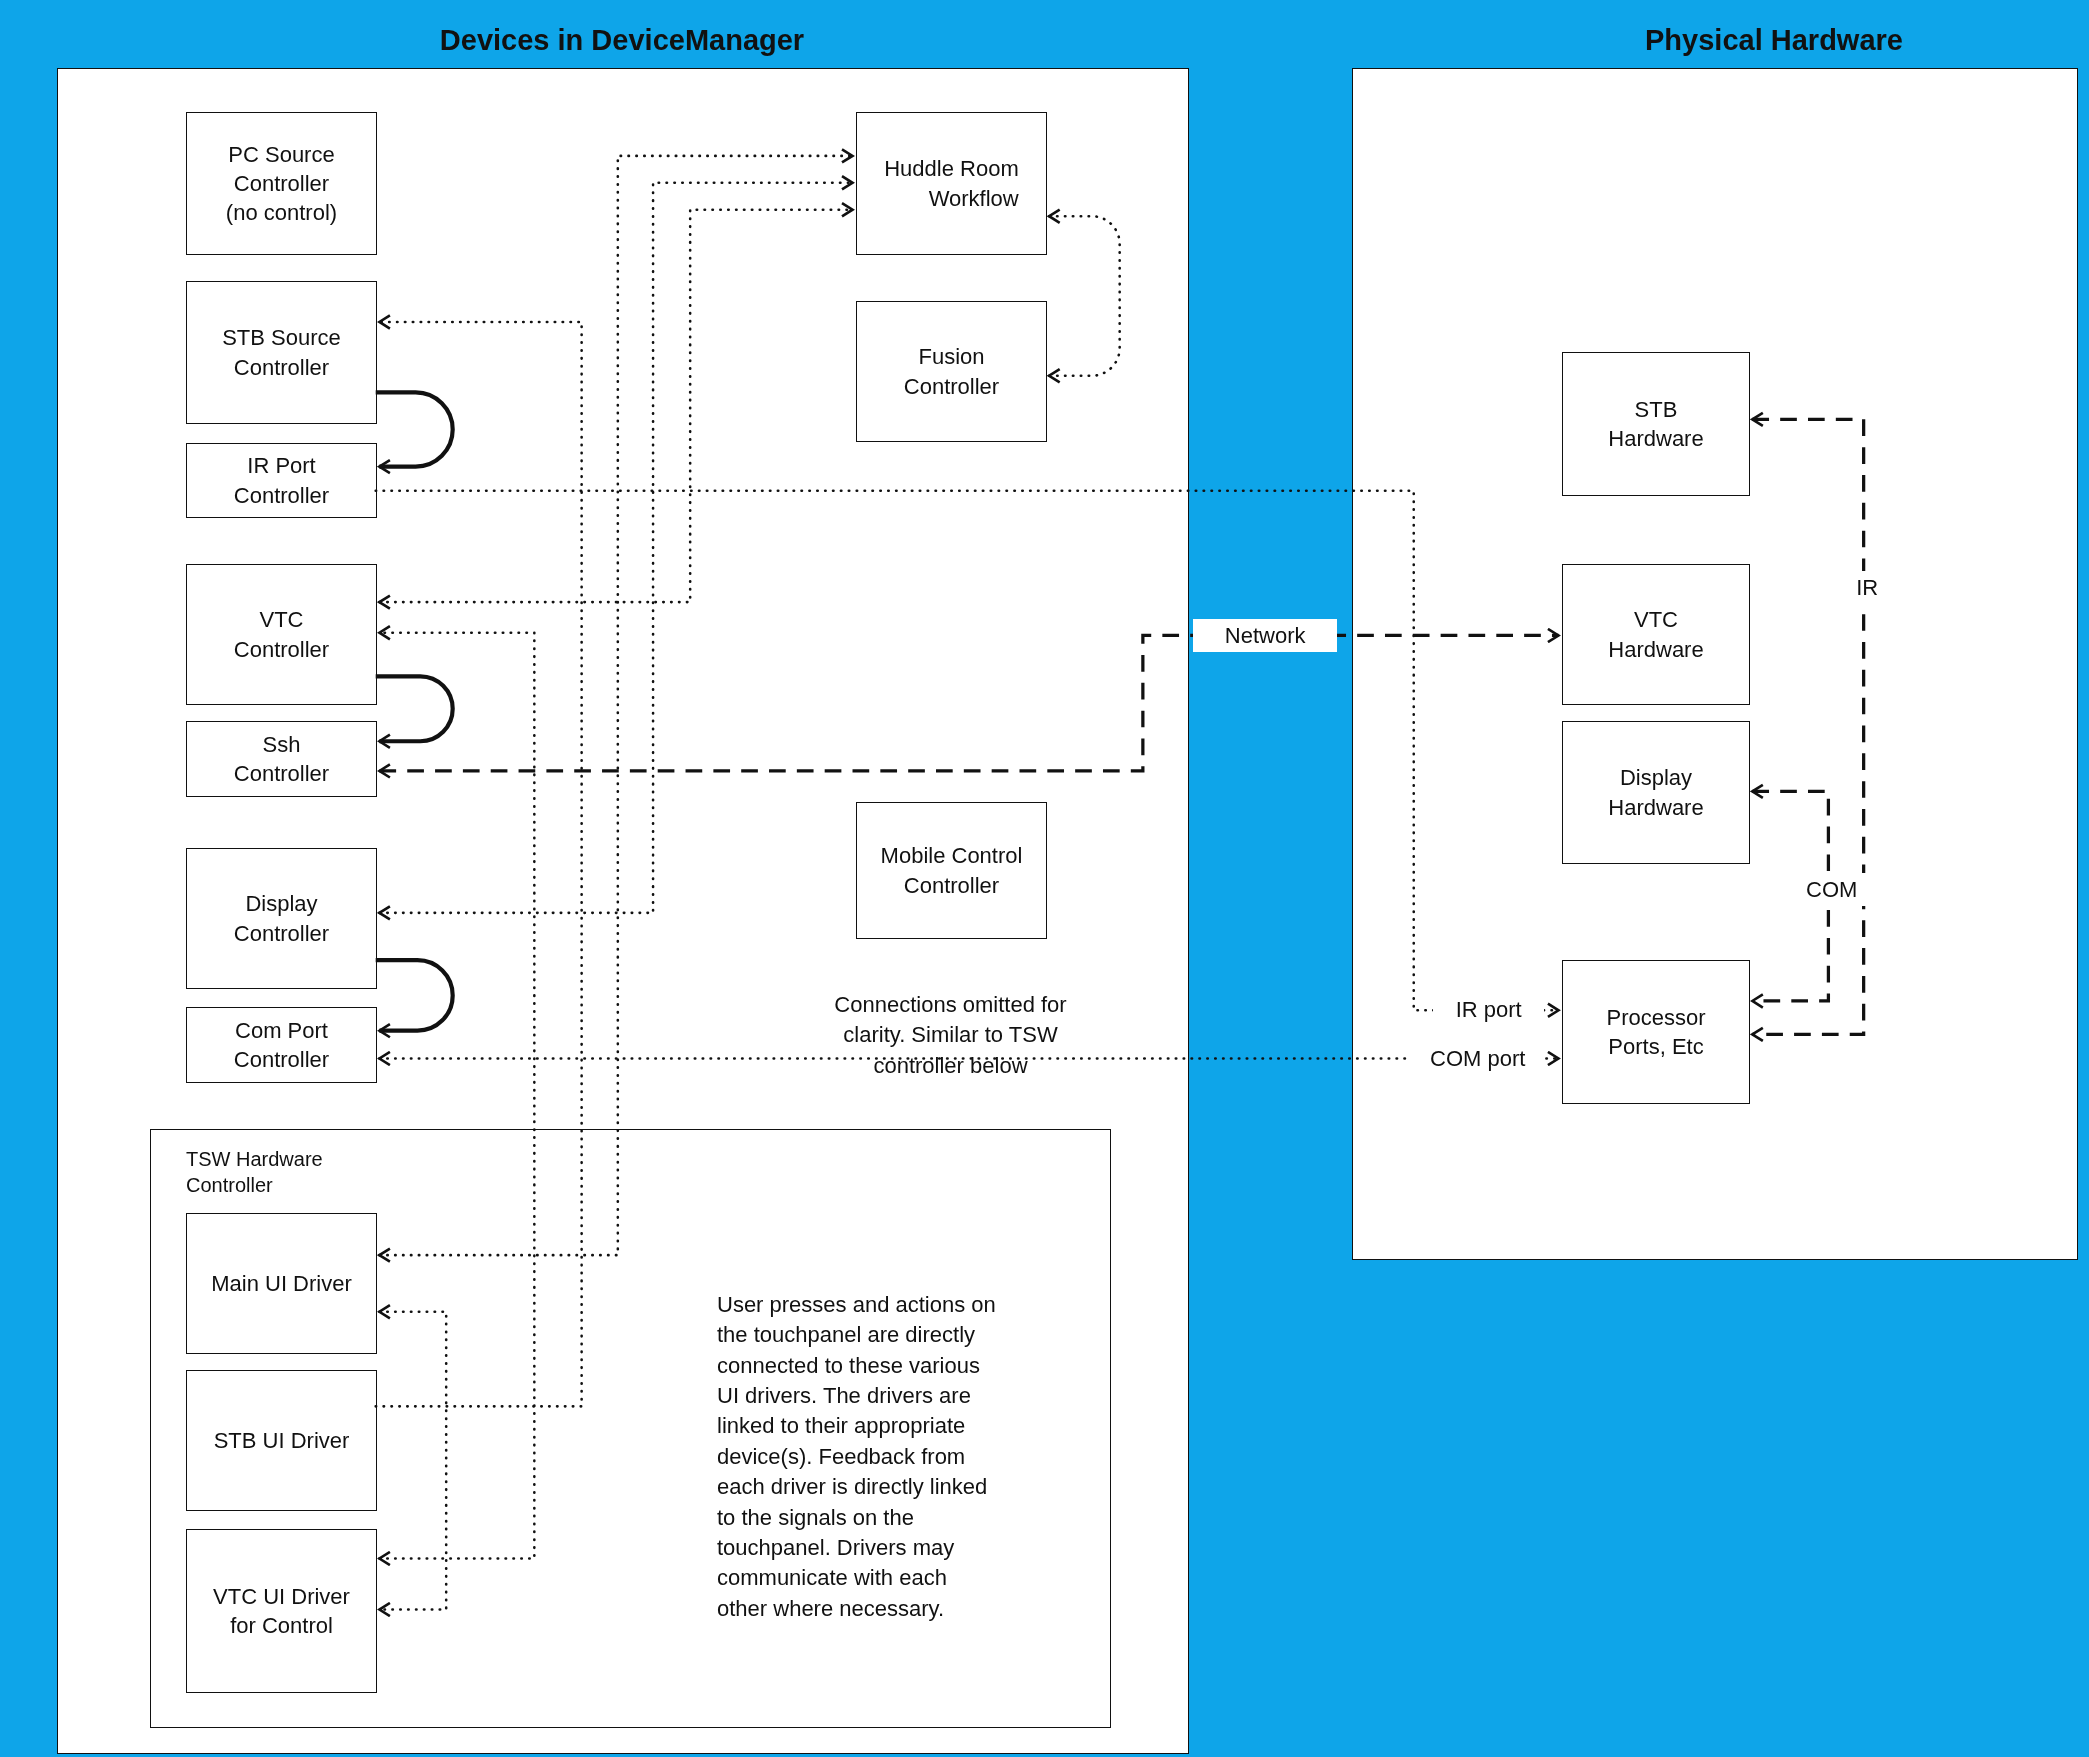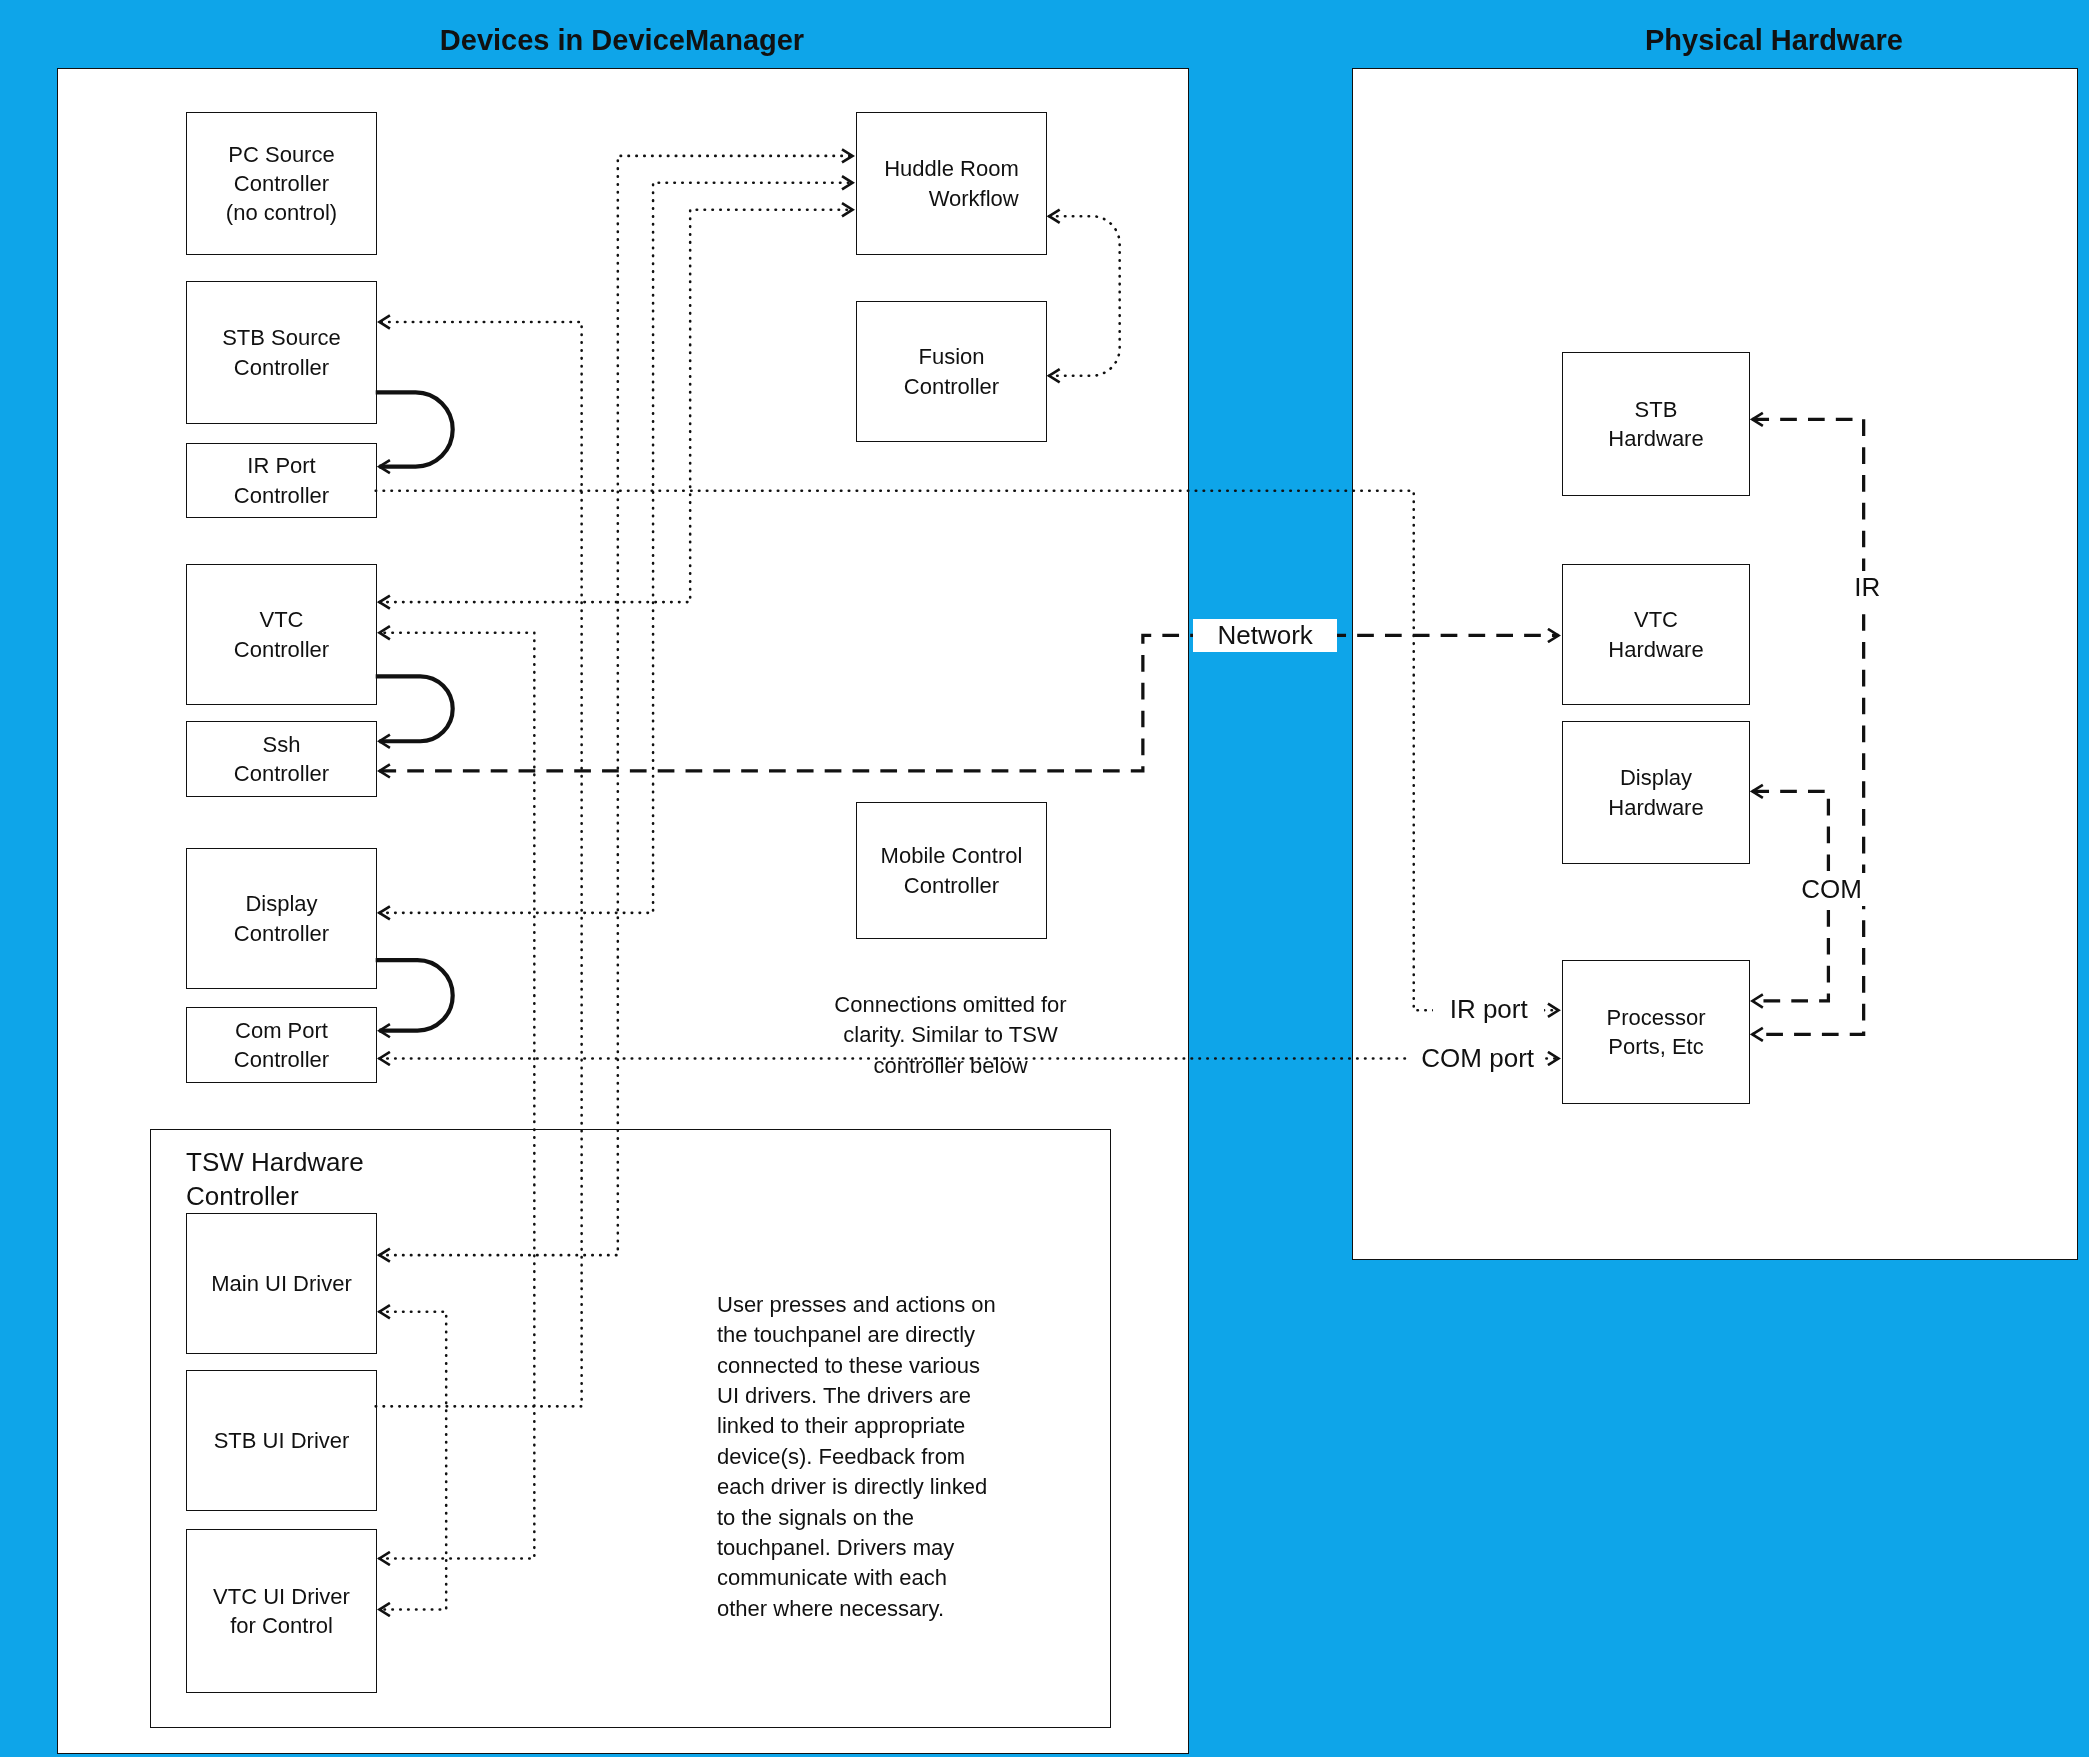--- a/index.html
+++ b/index.html
@@ -32,21 +32,21 @@
     align-items: center;
     justify-content: center;
     text-align: center;
     font-size: 22px;
     line-height: 1.32;
     white-space: pre-line;
     z-index: 3;
   }
   .tsw-label {
     position: absolute;
-    font-size: 26px;
+    font-size: 20px;
     line-height: 1.3;
     white-space: pre-line;
     z-index: 3;
   }
   .note {
     position: absolute;
     font-size: 22px;
     line-height: 1.38;
     white-space: pre-line;
     z-index: 3;
@@ -55,21 +55,21 @@
   .note.centered { text-align: center; }
   svg.wires {
     position: absolute;
     left: 0; top: 0;
     z-index: 4;
     pointer-events: none;
   }
   .edge-label {
     position: absolute;
     background: #ffffff;
-    font-size: 26px;
+    font-size: 22px;
     display: flex;
     align-items: center;
     justify-content: center;
     text-align: right;
     z-index: 5;
     padding: 0 3.7px;
   }
 </style>
 </head>
 <body>

